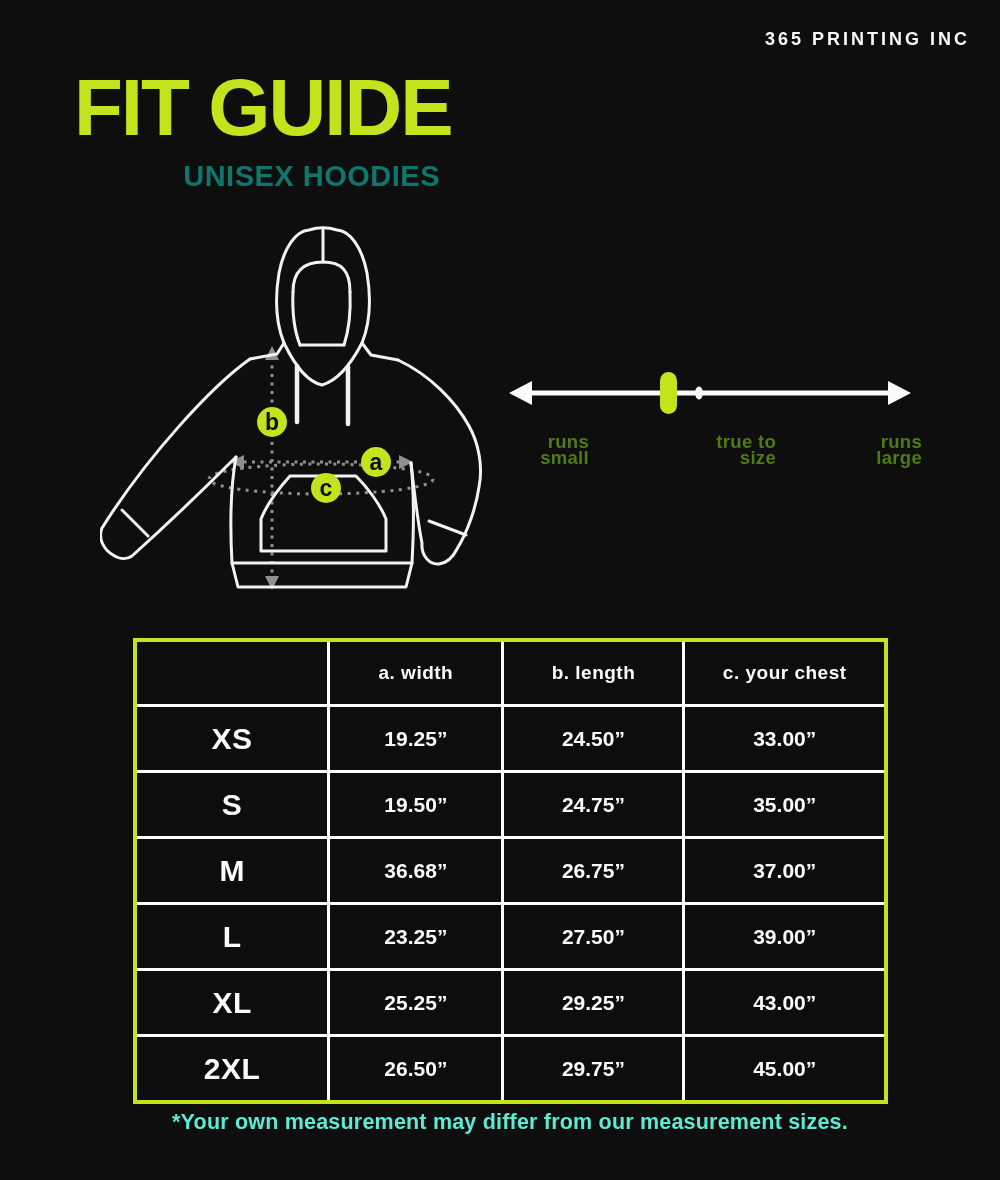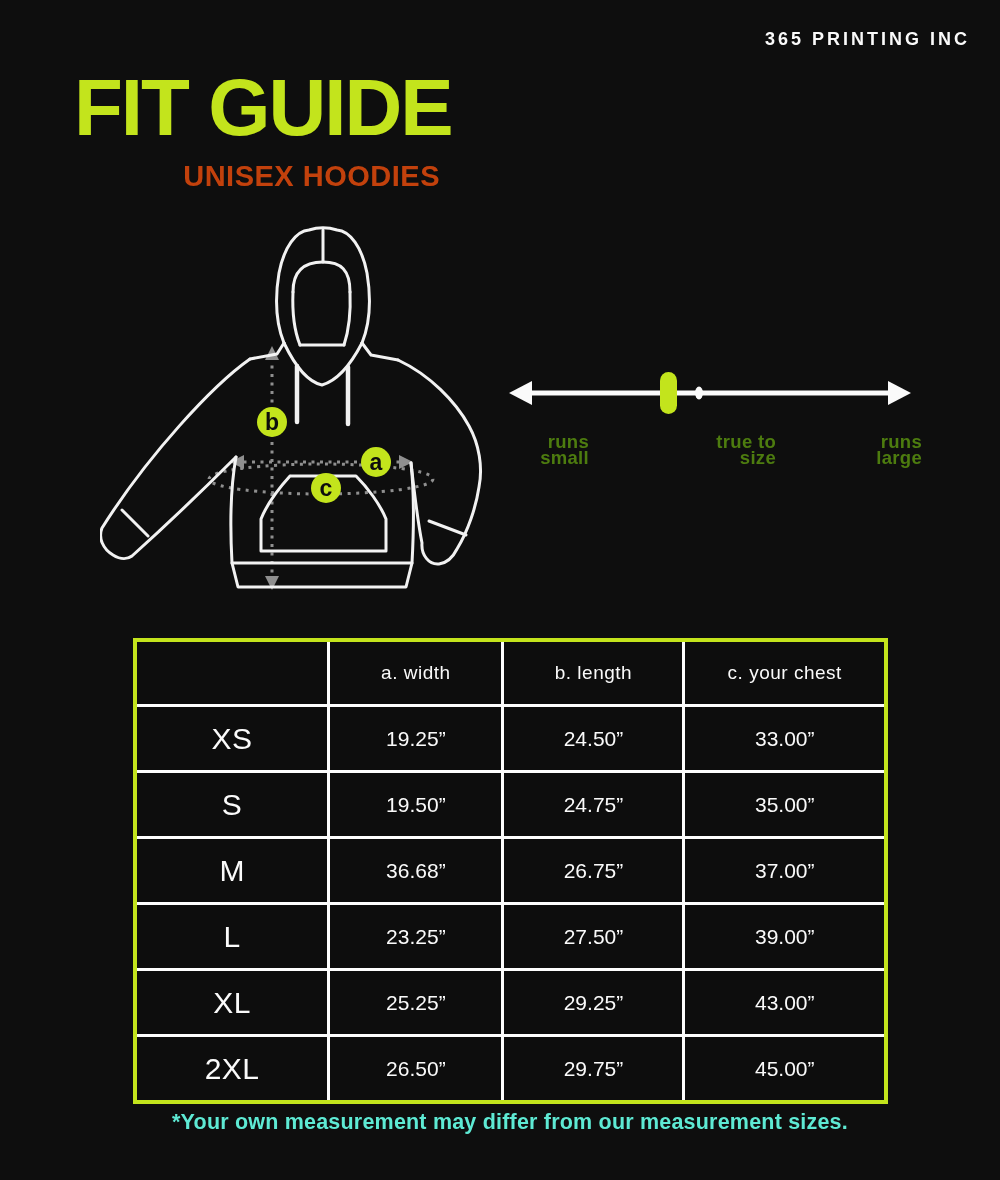--- a/index.html
+++ b/index.html
@@ -11,39 +11,39 @@
     position:absolute;top:29px;right:30px;
     font-size:18px;font-weight:bold;letter-spacing:3px;color:#fafafa;white-space:nowrap;
   }
   .title-block{position:absolute;left:62px;top:56px;width:378px;}
   .title-block h1{
     margin:12px;font-size:80px;line-height:1.0;font-weight:bold;
     letter-spacing:-2px;color:#c3e41c;white-space:nowrap;
   }
   .subtitle{
     margin-top:5px;text-align:right;font-size:29px;font-weight:bold;
-    letter-spacing:0.5px;color:#c2410c;white-space:nowrap;
+    letter-spacing:0.5px;color:#0f766e;white-space:nowrap;
   }
   .hoodie-svg{position:absolute;left:100px;top:215px;}
   .scale-svg{position:absolute;left:505px;top:368px;}
   .scale-label{
     position:absolute;font-size:18.5px;font-weight:bold;line-height:15.5px;
     text-align:right;color:#4d7c0f;letter-spacing:0.3px;
   }
   .scale-label.small{left:509px;top:434px;width:80px;}
   .scale-label.true {left:640px;top:434px;width:136px;}
   .scale-label.large{left:838px;top:434px;width:84px;}
   table.size-table{
     position:absolute;left:133px;top:638px;width:755px;height:465px;
     border-collapse:collapse;border:4px solid #c3e41c;table-layout:fixed;
     background:#0d0d0d;
   }
   .size-table th,.size-table td{
     border:3px solid #fdfdfd;text-align:center;vertical-align:middle;padding:0;
-    color:#fafafa;font-weight:normal;
+    color:#fafafa;font-weight:bold;
   }
   .size-table thead th{height:62px;font-size:19px;letter-spacing:0.5px;}
   .size-table td{height:63px;}
   .size-table td.size{font-size:30px;letter-spacing:0.5px;}
   .size-table td.val{font-size:21px;}
   .footnote{
     position:absolute;top:1110px;left:10px;width:100%;text-align:center;
     font-size:21.5px;font-weight:bold;color:#5eead4;letter-spacing:0.2px;
   }
 </style>

